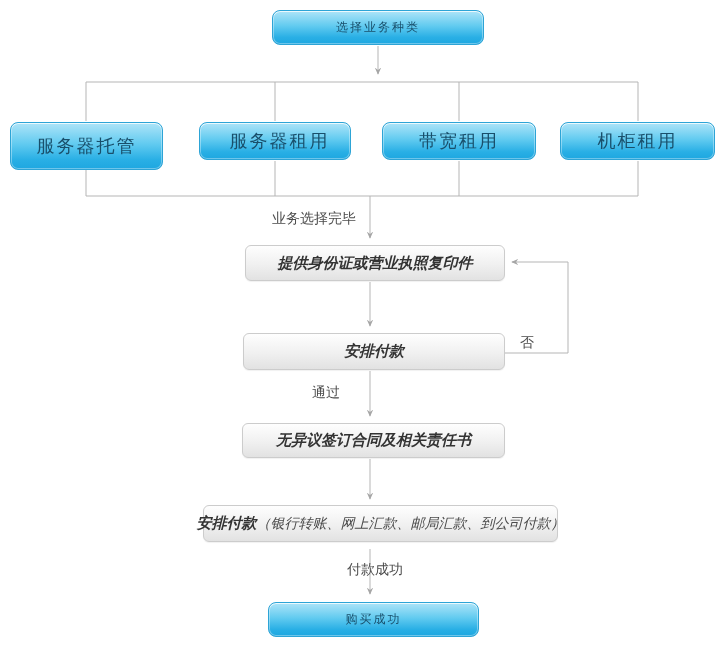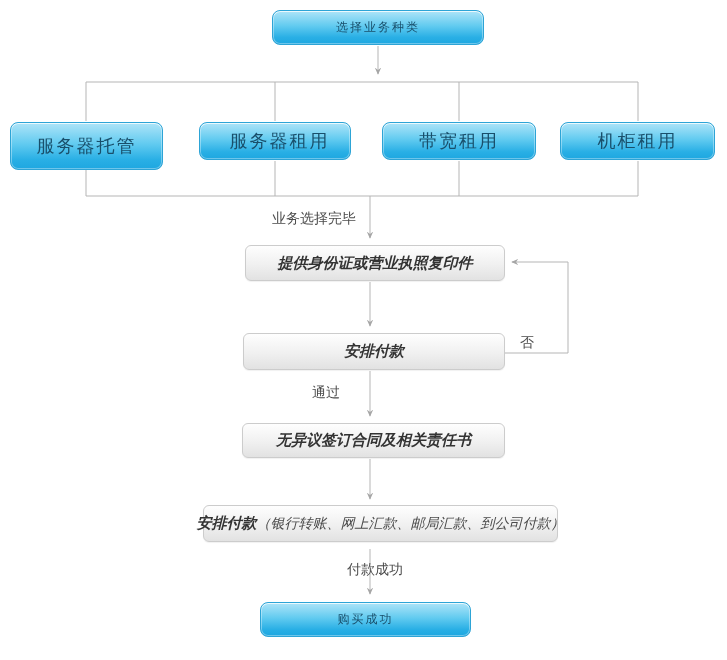--- a/index.html
+++ b/index.html
@@ -111,15 +111,15 @@
 
   <div class="node gray" style="left:203px; top:505px; width:355px; height:37px;">
     <span>安排付款</span>
       <span class="detail">（银行转账、网上汇款、邮局汇款、到公司付款）</span>
   </div>
 
   <div class="node gray" style="left:242px; top:423px; width:263px; height:35px;">无异议签订合同及相关责任书</div>
 
   <div class="edge-label" style="left:303px; top:561px;margin-left:44px;">付款成功</div>
 
-  <div class="node blue" style="left:260px; top:602px; width:211px; height:35px;">购买成功</div>
+  <div class="node blue" style="left:268px; top:602px; width:211px; height:35px;">购买成功</div>
 
 </div>
 
 </body></html>

